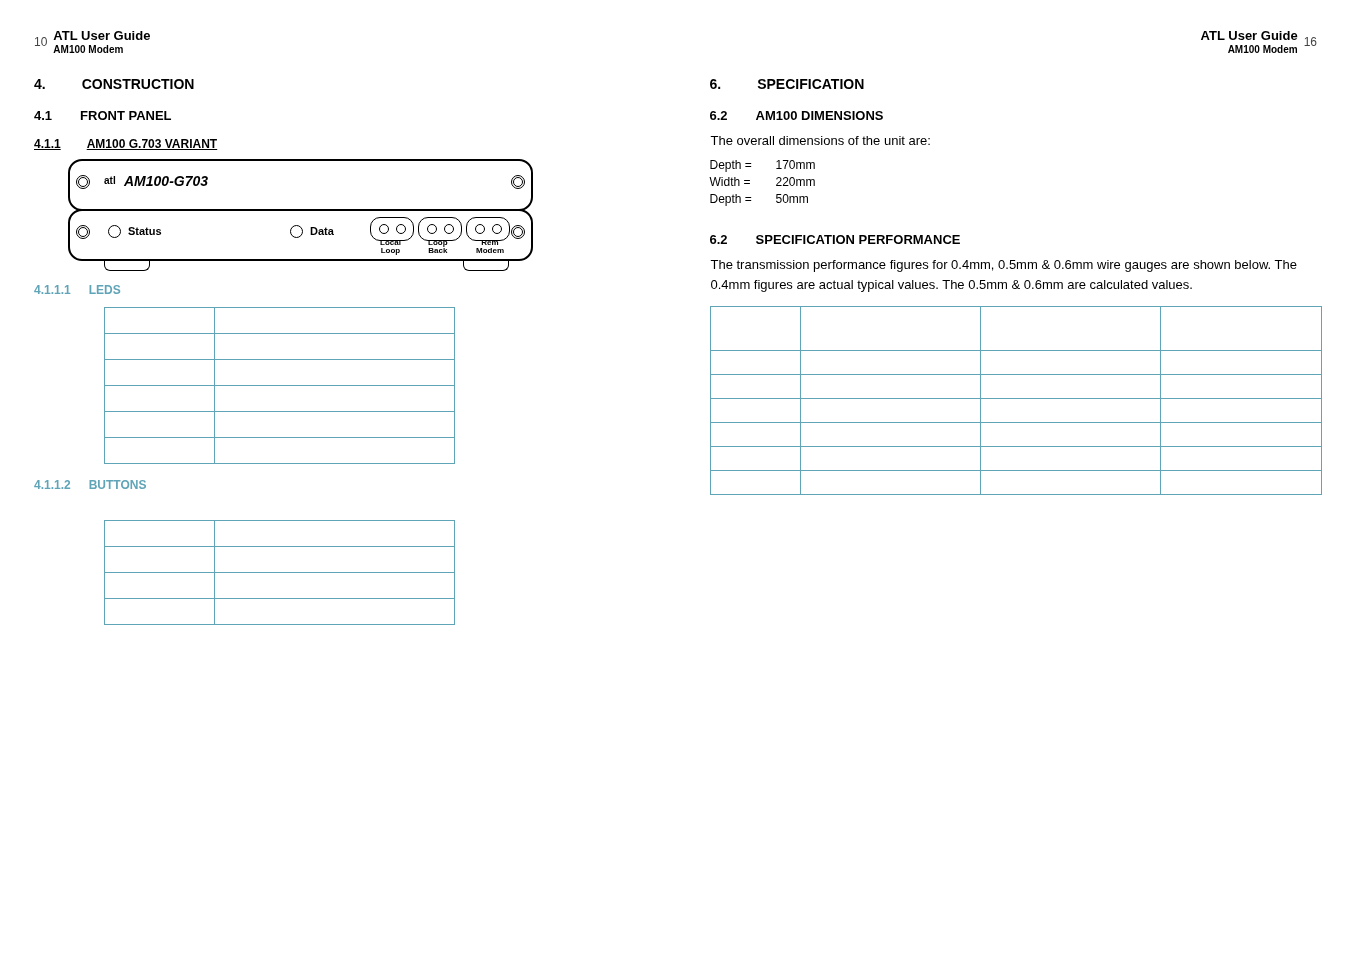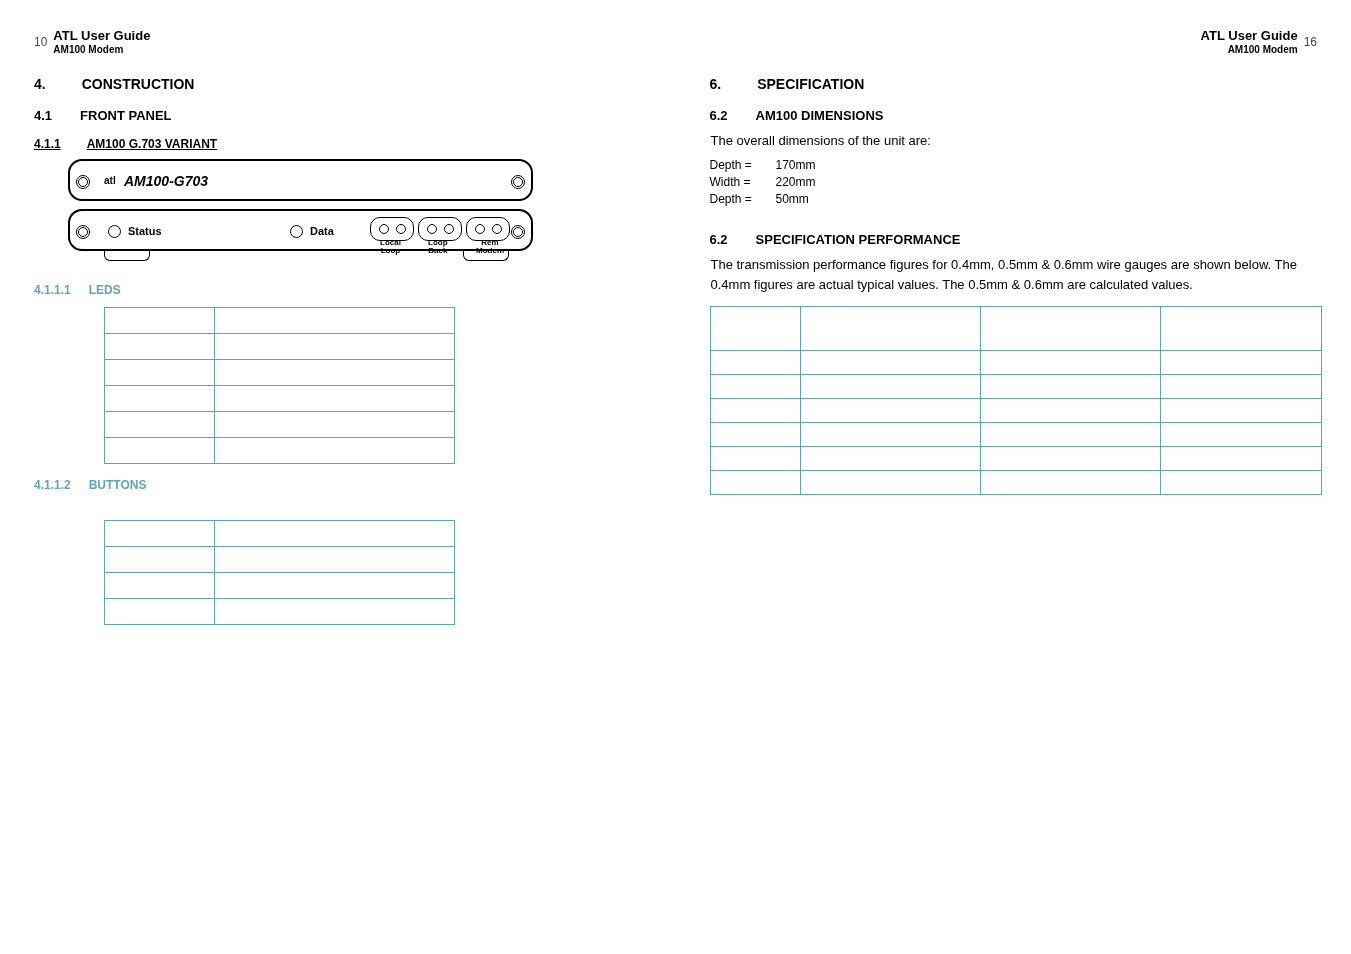--- a/index.html
+++ b/index.html
@@ -40,21 +40,21 @@
     width: 470px;
     height: 110px;
     margin: 8px 0 8px 34px;
     position: relative;
   }
   .panel-top, .panel-bottom {
     position: absolute;
     left: 0; right: 5px;
     border: 2px solid #000;
     border-radius: 14px;
-    height: 42px;
+    height: 52px;
     background: #fff;
   }
   .panel-top { top: 0; }
   .panel-bottom { top: 50px; }
   .screw {
     position: absolute;
     width: 14px; height: 14px;
     border: 1.5px solid #000;
     border-radius: 50%;
     display: flex; align-items: center; justify-content: center;

